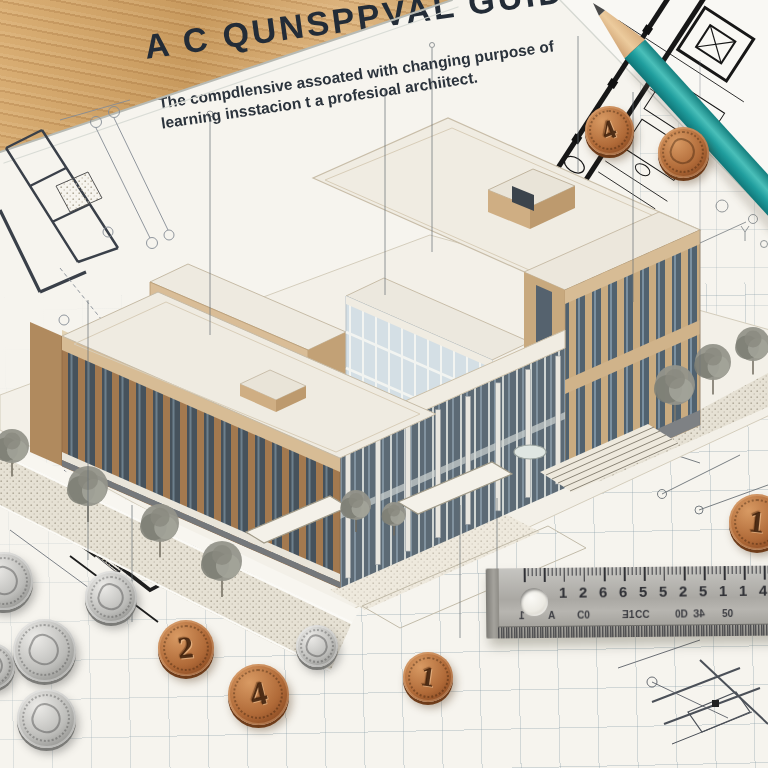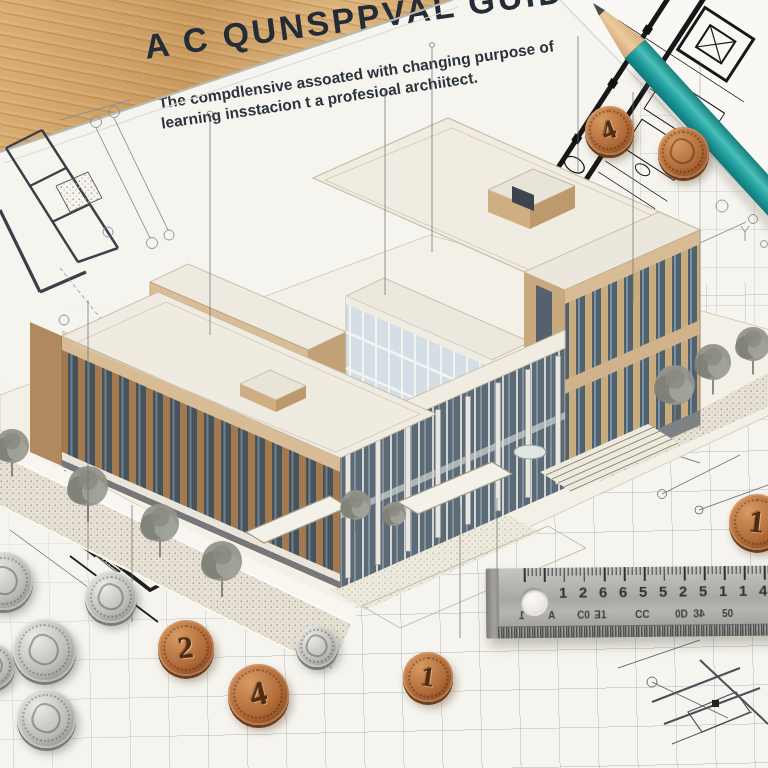--- a/index.html
+++ b/index.html
@@ -421,21 +421,21 @@
         <span class="rnum" style="left: 193px;">2</span>
         <span class="rnum" style="left: 213px;">5</span>
         <span class="rnum" style="left: 233px;">1</span>
         <span class="rnum" style="left: 253px;">1</span>
         <span class="rnum" style="left: 273px;">4</span>
       </div>
     <div id="ruler-bottom-numbers">
         <span class="rnum-b" style="left: 33px;">1</span>
         <span class="rnum-b" style="left: 62px;">A</span>
         <span class="rnum-b" style="left: 91px;">0Ɔ</span>
-        <span class="rnum-b" style="left: 108px;">Ǝ1</span>
+        <span class="rnum-b" style="left: 136px;">Ǝ1</span>
         <span class="rnum-b" style="left: 149px;">ƆƆ</span>
         <span class="rnum-b" style="left: 189px;">0D</span>
         <span class="rnum-b" style="left: 207px;">4Ɛ</span>
         <span class="rnum-b" style="left: 236px;">50</span>
       </div>
   </div>
 
   <div id="coins">
       <div class="coin silver emblem" style="left: -25px; top: 552px; width: 58px; height: 58px;"></div>
       <div class="coin silver emblem" style="left: -31px; top: 643px; width: 46px; height: 46px;"></div>

